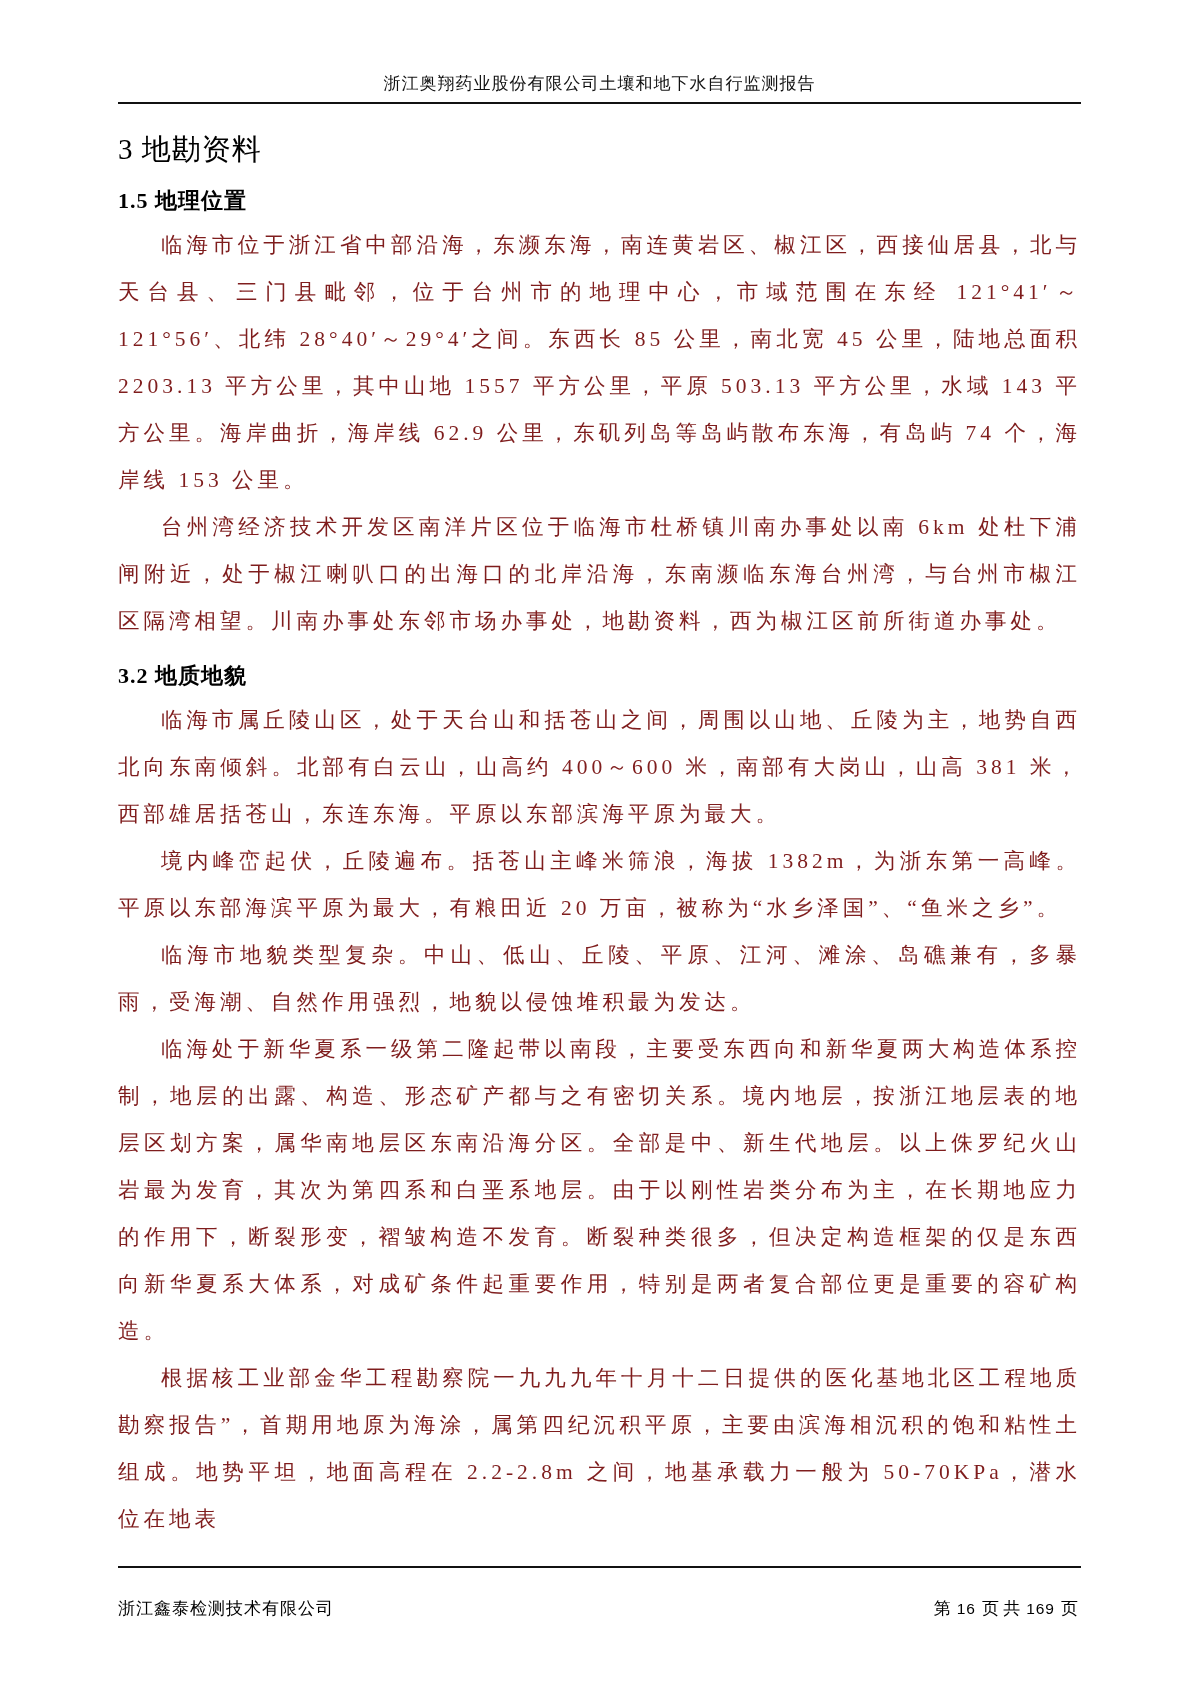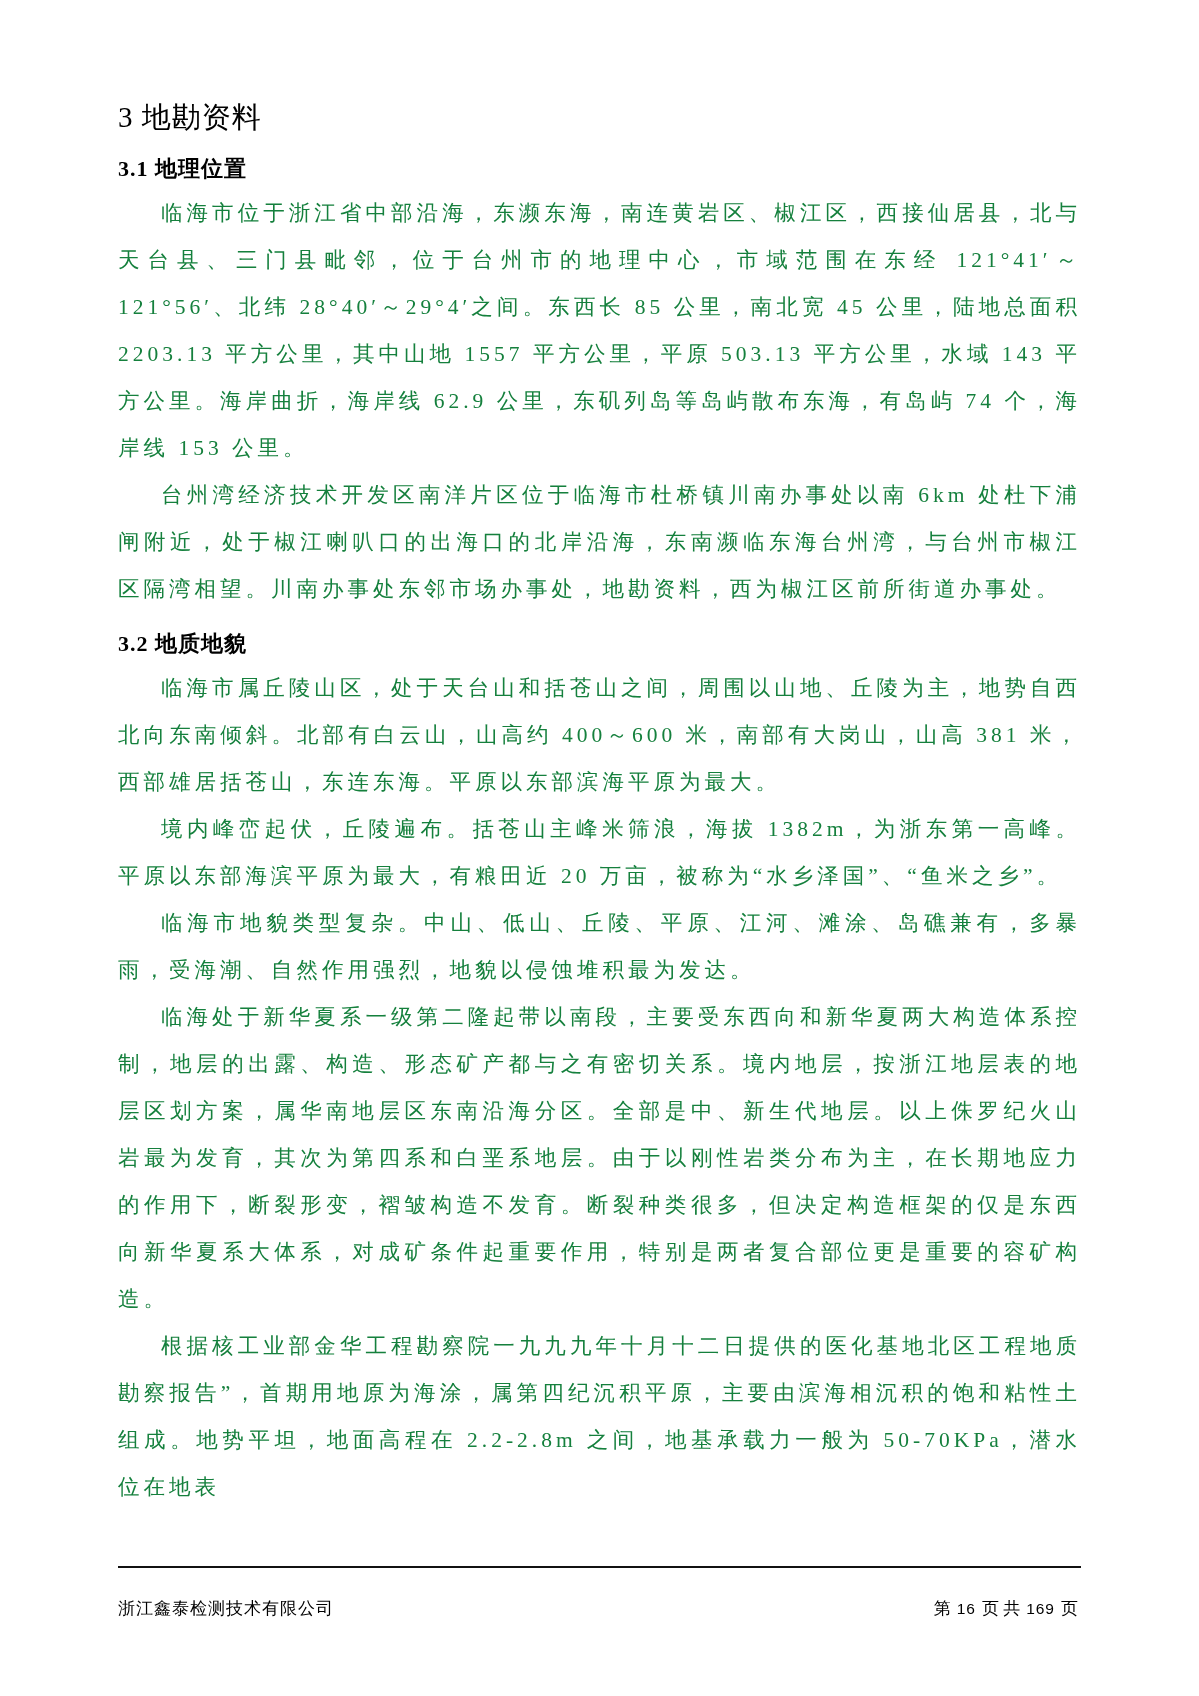--- a/index.html
+++ b/index.html
@@ -40,21 +40,21 @@
     font-size: 22px;
     font-weight: bold;
     letter-spacing: 1px;
   }
   .content p {
     font-size: 21.5px;
     line-height: 47px;
     letter-spacing: 4px;
     text-align: justify;
     text-indent: 2em;
-    color: #15803d;
+    color: #7f1d1d;
   }
   .page-footer {
     position: absolute;
     left: 118px;
     right: 118px;
     top: 1566px;
     border-top: 2px solid #111111;
     padding-top: 1px;
     display: flex;
     justify-content: space-between;
@@ -74,26 +74,29 @@
     font-size: 15.5px;
     letter-spacing: 1px;
   }
 </style>
 </head>
 <body>
 
 <div class="page">
   <div class="inner">
 
+    <div class="page-header">
+      <div class="header-title">浙江奥翔药业股份有限公司土壤和地下水自行监测报告</div>
+    </div>
 
     <div class="content">
 
       <div class="chapter-title">3 地勘资料</div>
 
-      <div class="section-heading">3.1 地理位置</div>
+      <div class="section-heading">1.5 地理位置</div>
 
       <p>临海市位于浙江省中部沿海，东濒东海，南连黄岩区、椒江区，西接仙居县，北与天台县、三门县毗邻，位于台州市的地理中心，市域范围在东经 121°41′～121°56′、北纬 28°40′～29°4′之间。东西长 85 公里，南北宽 45 公里，陆地总面积 2203.13 平方公里，其中山地 1557 平方公里，平原 503.13 平方公里，水域 143 平方公里。海岸曲折，海岸线 62.9 公里，东矶列岛等岛屿散布东海，有岛屿 74 个，海岸线 153 公里。</p>
 
       <p>台州湾经济技术开发区南洋片区位于临海市杜桥镇川南办事处以南 6km 处杜下浦闸附近，处于椒江喇叭口的出海口的北岸沿海，东南濒临东海台州湾，与台州市椒江区隔湾相望。川南办事处东邻市场办事处，地勘资料，西为椒江区前所街道办事处。</p>
 
 
       <div class="section-heading">3.2 地质地貌</div>
 
       <p>临海市属丘陵山区，处于天台山和括苍山之间，周围以山地、丘陵为主，地势自西北向东南倾斜。北部有白云山，山高约 400～600 米，南部有大岗山，山高 381 米，西部雄居括苍山，东连东海。平原以东部滨海平原为最大。</p>
 

